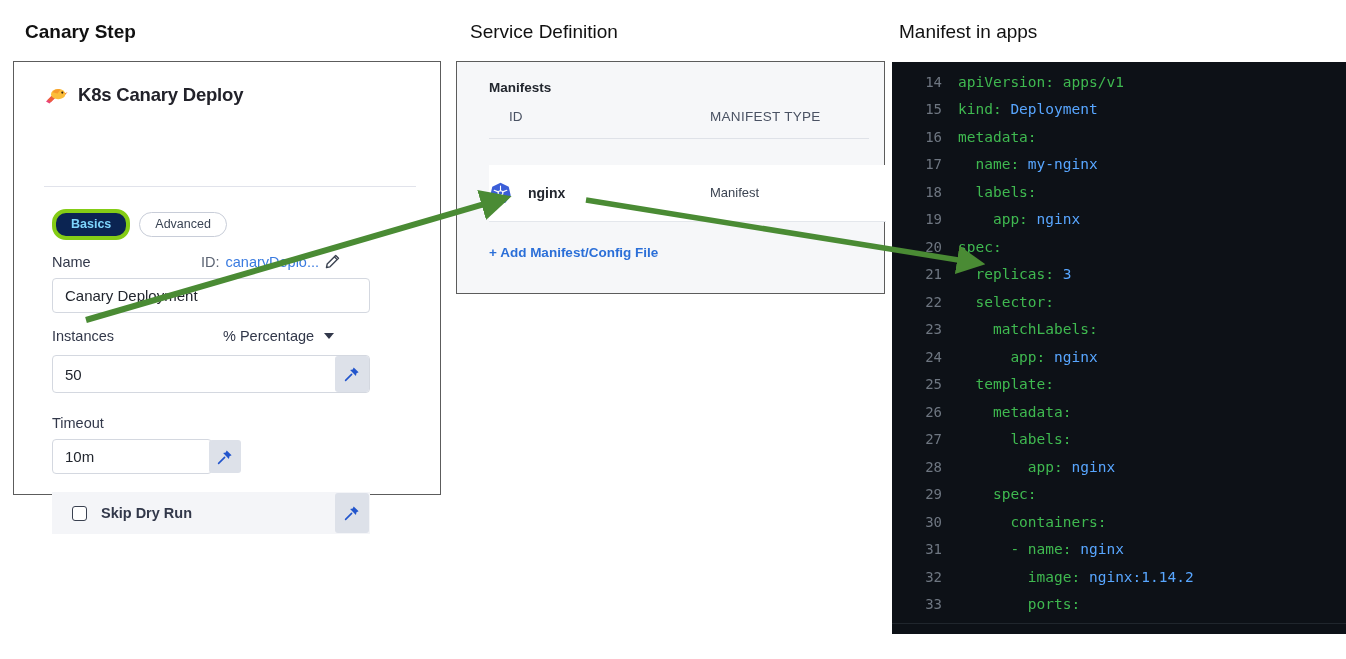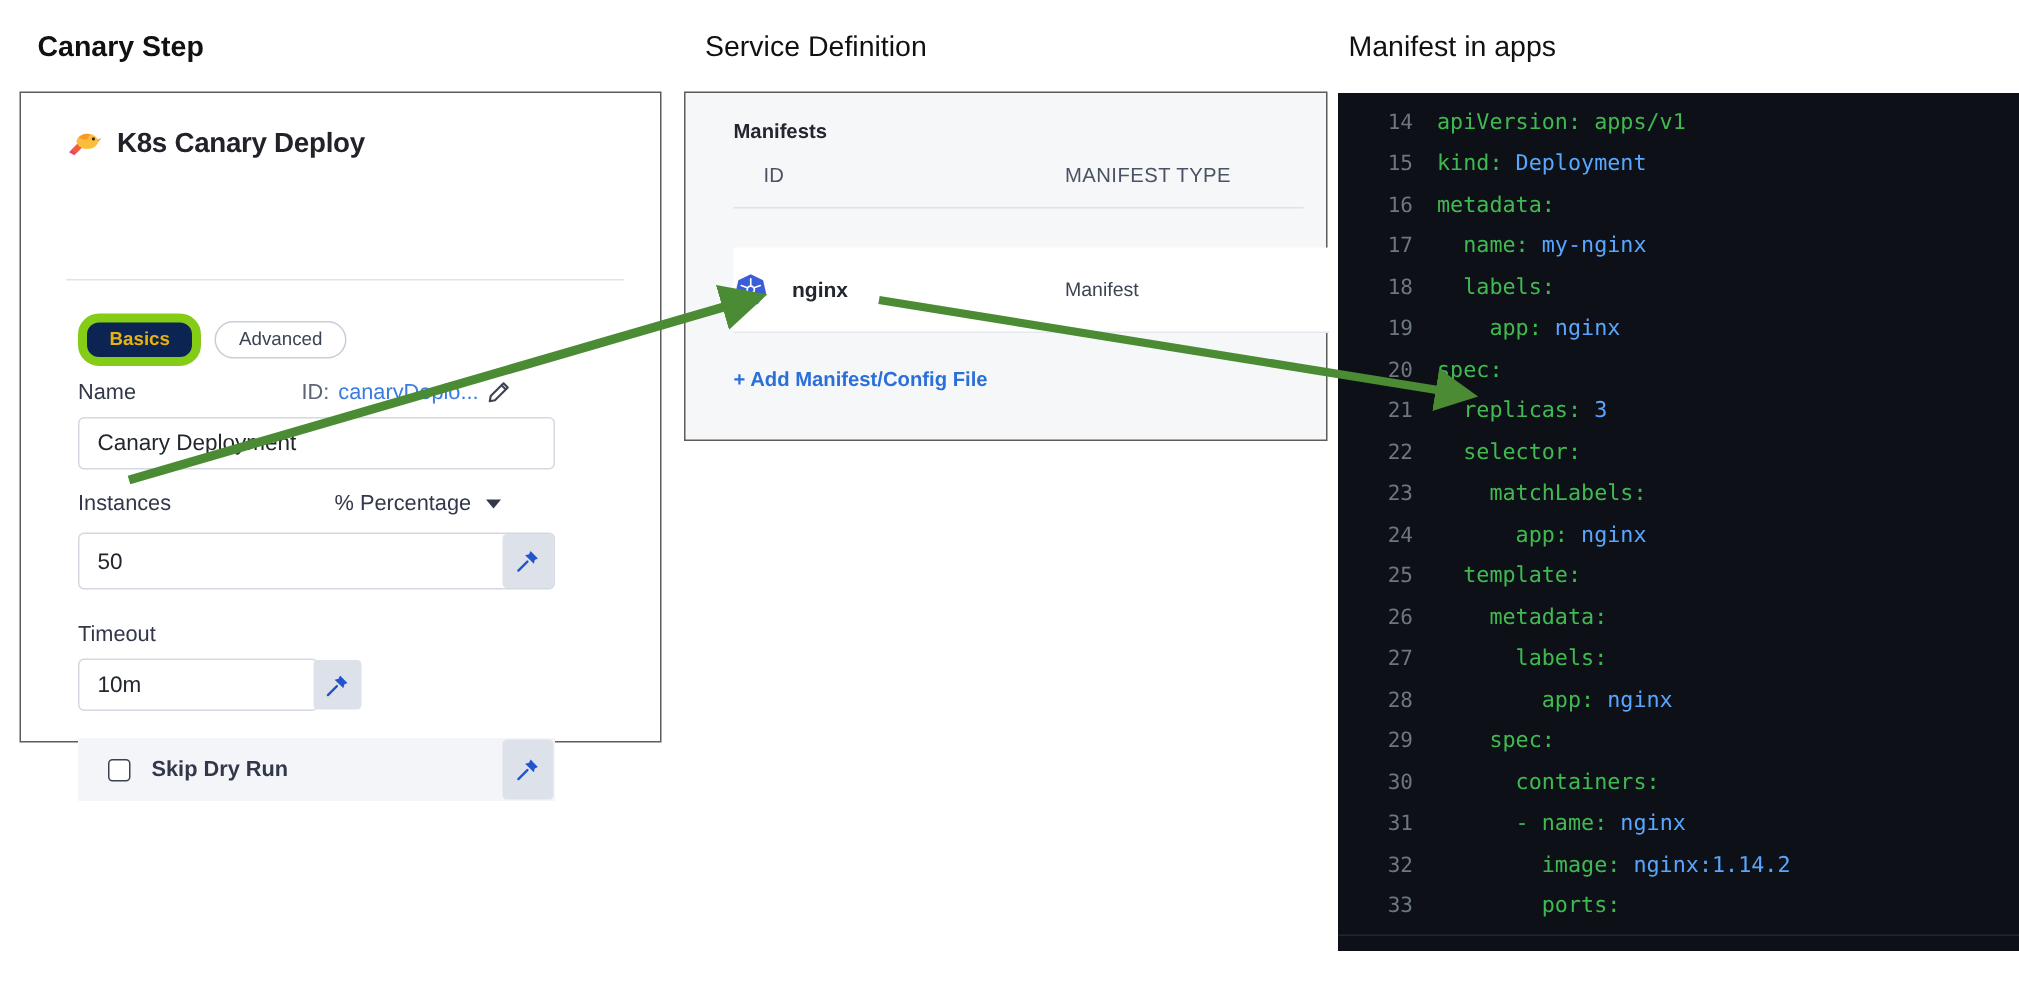--- a/index.html
+++ b/index.html
@@ -76,22 +76,22 @@
   .pill {
     font-size: 12.5px;
     font-weight: bold;
     border-radius: 14px;
     padding: 5px 15px;
     line-height: 1;
     box-sizing: border-box;
   }
   .pill.active {
     background: #0b2452;
-    color: #eab308;
-    border: 6px solid #84cc16;
+    color: #7dd3fc;
+    border: 4px solid #84cc16;
   }
   .pill.idle {
     background: #ffffff;
     color: #3a4454;
     border: 1px solid #c8cdd8;
     font-weight: normal;
   }
 
   
   .field-label {

